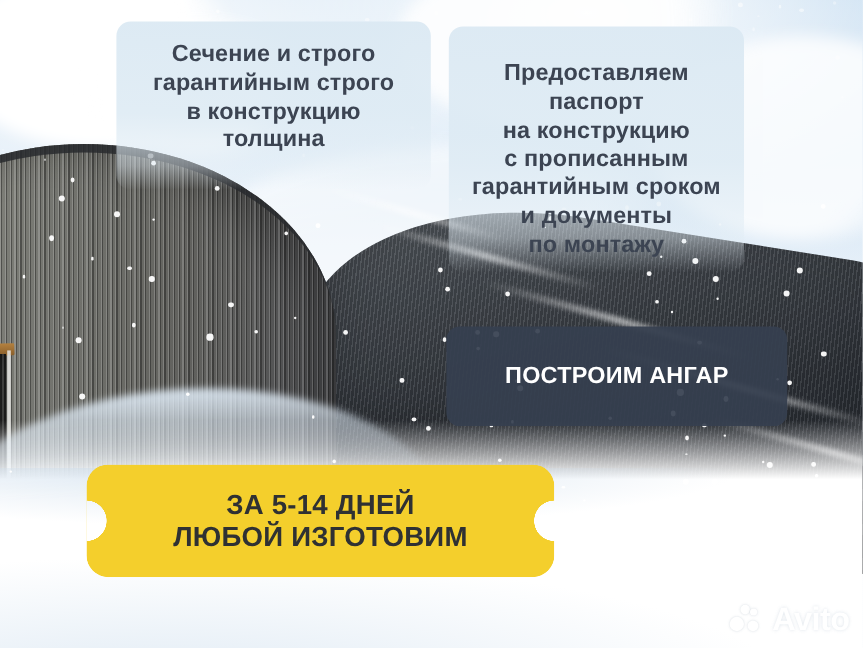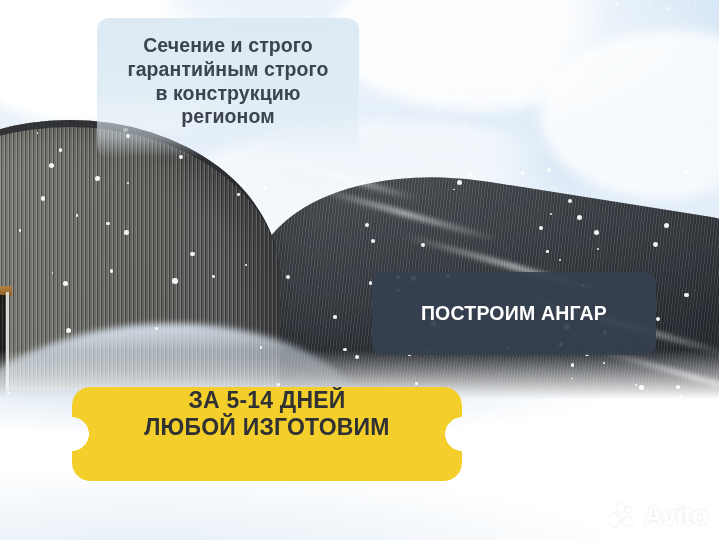--- a/index.html
+++ b/index.html
@@ -165,21 +165,21 @@
     text-align:center;
     font-weight:bold;font-size:19.5px;line-height:1.26;
     letter-spacing:.2px;
   }
 
   
   #banner-yellow{
     position:absolute;left:72px;top:387px;width:390px;height:94px;
     background:#f4cf2c;
     color:#2f3133;
-    display:flex;justify-content:center;
+    display:flex;align-items:center;justify-content:center;
     text-align:center;
     font-weight:bold;font-size:23px;line-height:1.18;
     letter-spacing:.2px;
     border-radius:18px;
     -webkit-mask:
       radial-gradient(circle 17px at 0 47px, transparent 98%, #000 100%),
       radial-gradient(circle 17px at 100% 47px, transparent 98%, #000 100%);
     -webkit-mask-composite:source-in;
     mask:
       radial-gradient(circle 17px at 0 47px, transparent 98%, #000 100%),
@@ -395,23 +395,32 @@
       <i style="left:584.9px;top:352.7px;width:3.7px;height:3.7px;opacity:0.95"></i>
       <i style="left:66.3px;top:328.0px;width:5.2px;height:5.2px;opacity:0.95"></i>
       <i style="left:655.7px;top:317.0px;width:3.9px;height:3.9px;opacity:0.95"></i>
       <i style="left:237.1px;top:192.9px;width:2.7px;height:2.7px;opacity:0.95"></i>
     </div>
 
   <div class="panel" id="panel-1">
     <span class="ln">Сечение и строго</span>
     <span class="ln">гарантийным строго</span>
     <span class="ln">в конструкцию</span>
-    <span class="ln">регионом</span>
-  </div>
-
+    <span class="ln">толщина</span>
+  </div>
+
+  <div class="panel" id="panel-2">
+    <span class="ln">Предоставляем</span>
+    <span class="ln">паспорт</span>
+    <span class="ln">на конструкцию</span>
+    <span class="ln">с прописанным</span>
+    <span class="ln">гарантийным сроком</span>
+    <span class="ln">и документы</span>
+    <span class="ln">по монтажу</span>
+  </div>
 
   <div id="banner-dark">
     <div class="lines">
       <span class="ln">ПОСТРОИМ АНГАР</span>
     </div>
   </div>
 
   <div id="banner-yellow">
     <div class="lines">
       <span class="ln">ЗА 5-14 ДНЕЙ</span>

